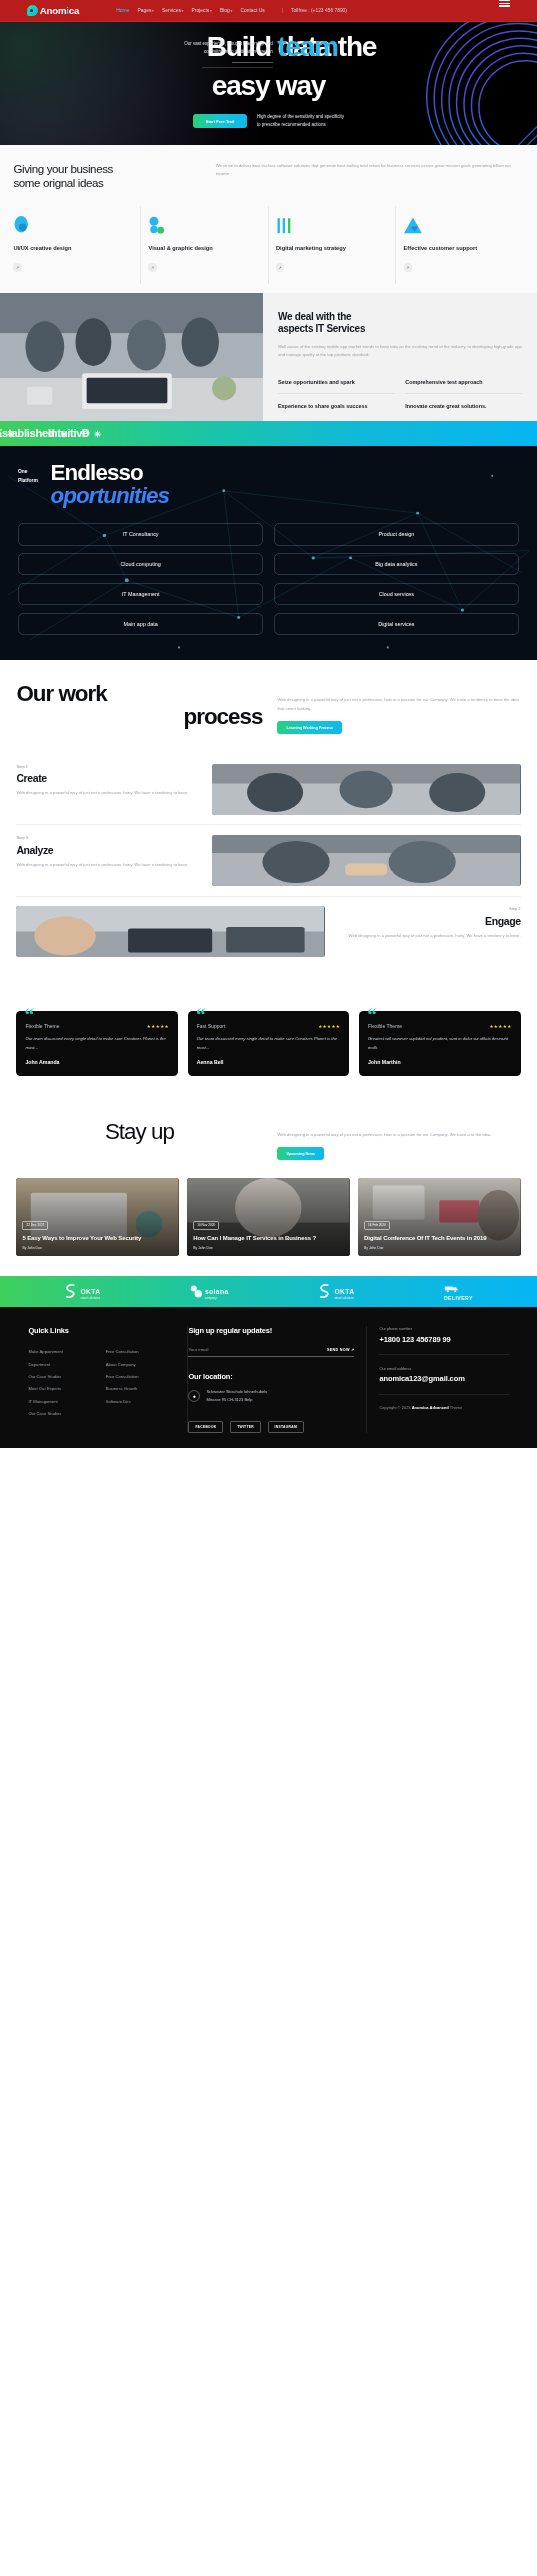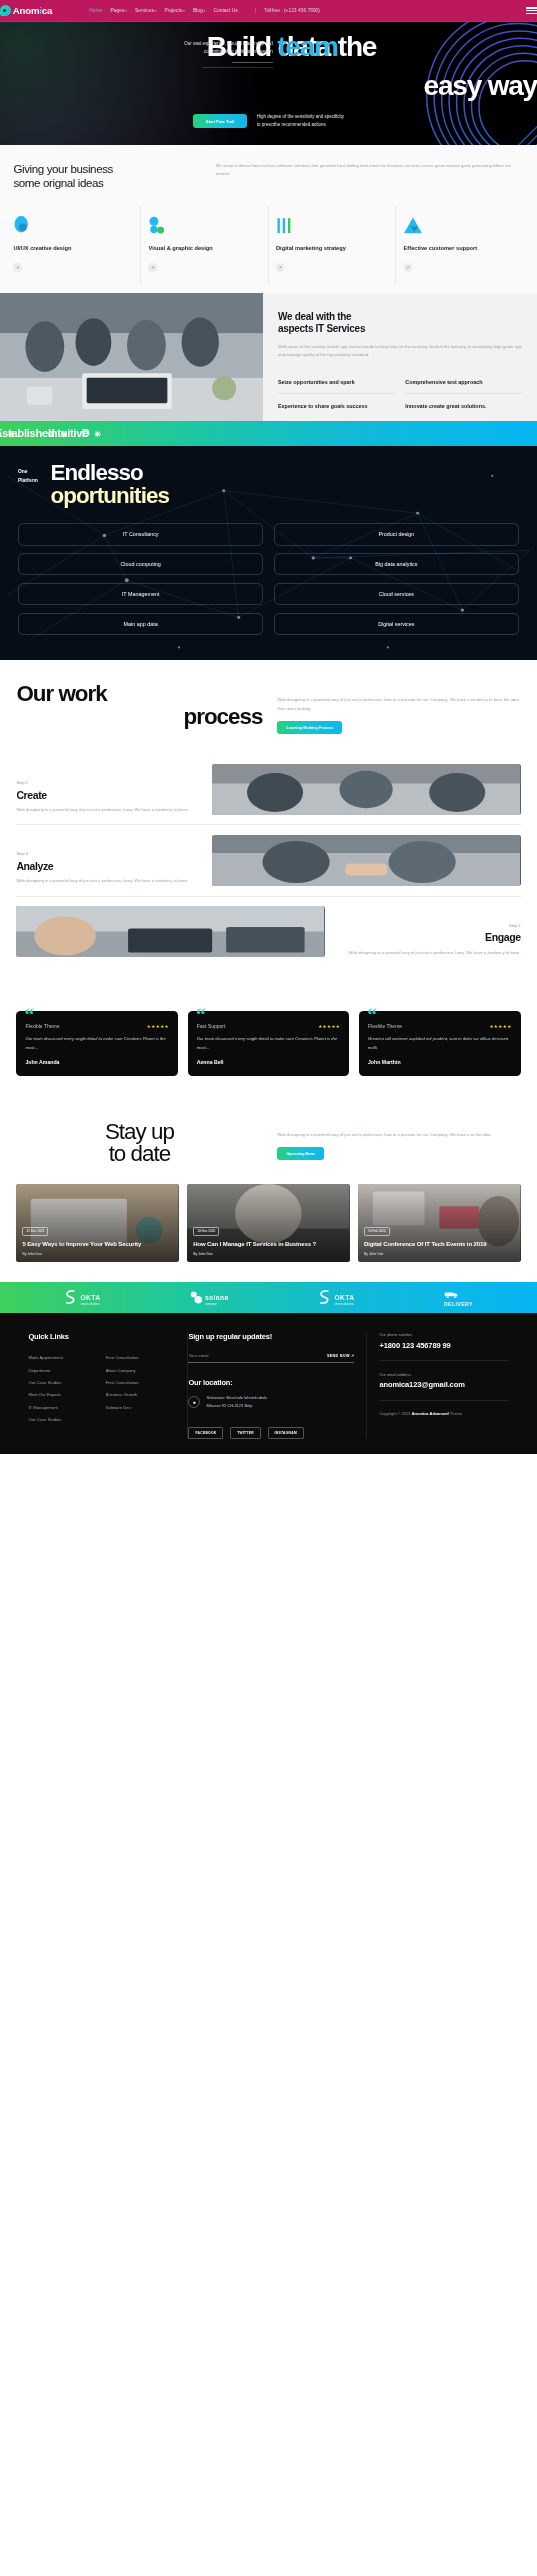--- a/index.html
+++ b/index.html
@@ -5,22 +5,22 @@
   * { margin:0; padding:0; box-sizing:border-box; }
   html,body { width:537px; }
   body {
     font-family:"Liberation Sans", sans-serif;
     background:#fff; color:#111; width:537px; overflow-x:hidden;
   }
   .wrap { width:537px; position:relative; }
 
   
   .header {
-    height:22.4px; background:#be185d; display:flex; align-items:center;
-    padding:0 0; position:relative; z-index:20;
+    height:22.4px; background:#b91c1c; display:flex; 
+    padding:0 27px; position:relative; z-index:20;
     border-bottom:0.7px solid rgba(255,255,255,.07);
   }
   .logo { display:flex; align-items:center; gap:2.2px; }
   .logo-mark {
     width:10.5px; height:10.5px; border-radius:50% 50% 50% 1.5px;
     border:1.5px solid #1fd6a8; position:relative;
     background:linear-gradient(135deg,#13e2b0,#0fb9e8);
   }
   .logo-mark:after {
     content:""; position:absolute; width:3px; height:3px; border-radius:50%;
@@ -54,21 +54,21 @@
     font-weight:700; letter-spacing:-1.2px;
   }
   .hero-row { display:flex; justify-content:center; gap:4.5px; align-items:flex-start; margin-top:-27px; }
   .hero-sub {
     width:112px; text-align:right; color:#dfe5ea; font-size:4.5px;
     line-height:1.85; padding-top:6.7px;
   }
   .hero-sub .rule { display:block; height:0.7px; background:rgba(255,255,255,.35); width:41px; margin:6px 0 0 auto; }
   .hero-sub .rule2 { display:block; height:0.7px; background:rgba(255,255,255,.18); width:71px; margin:3.7px 0 0 auto; }
   .hero-big { font-size:28px; color:#fff; font-weight:700; letter-spacing:-1.2px; line-height:.97; }
-  .hero-line3 { text-align:right; color:#fff; font-size:28px; font-weight:700; letter-spacing:-1.2px; margin-top:3px; }
+  .hero-line3 { text-align:center; color:#fff; font-size:28px; font-weight:700; letter-spacing:-1.2px; margin-top:3px; }
   .hero-cta { display:flex; justify-content:center; align-items:center; gap:9.7px; margin-top:10.5px; }
   .btn-grad {
     background:linear-gradient(90deg,#27d07a,#17c3d6,#0fb8e8);
     color:#fff; font-size:4.1px; font-weight:700; padding:4.5px 12.7px;
     border-radius:3px; border:0; cursor:pointer; white-space:nowrap;
   }
   .cta-note { color:#e5ebf0; font-size:4.5px; line-height:1.9; }
 
   
   .sec-ideas { background:#fafafa; padding:16.4px 13.4px 9px; }
@@ -113,21 +113,21 @@
   .marquee .sep { font-size:8.2px; margin:0 6px; vertical-align:middle; }
 
   
   .sec-endless {
     background:#060d16; padding:15px 18px 25px; position:relative; overflow:hidden;
   }
   .net { position:absolute; inset:0; opacity:.75; }
   .endless-head { display:flex; align-items:flex-start; gap:7.5px; position:relative; z-index:2; }
   .one-platform { color:#fff; font-size:4.9px; line-height:1.75; font-weight:600; padding-top:7.5px; width:25px; }
   .endless-title { color:#fff; font-size:22.4px; font-weight:700; letter-spacing:-0.9px; line-height:1.03; }
-  .endless-title .blue { color:#fef9c3; display:block; }
+  .endless-title .blue { color:#3b82f6; display:block;font-style:italic; }
   .endless-grid {
     position:relative; z-index:2; display:grid; grid-template-columns:1fr 1fr;
     gap:7.5px 10.5px; margin-top:16.4px;
   }
   .pill {
     border:0.7px solid rgba(160,200,230,.22); border-radius:5.2px; height:22.4px;
     display:flex; align-items:center; justify-content:center;
     color:#fff; font-size:5.4px; font-weight:500; cursor:pointer;
   }
 
@@ -135,21 +135,21 @@
   .sec-work { background:#fff; padding:22.4px 16.4px 7.5px; }
   .work-head { display:flex; gap:15px; align-items:flex-start; }
   .work-head h2 {
     font-size:22.4px; font-weight:700; letter-spacing:-1px; line-height:1.02;
     width:246px; color:#0b0d10;
   }
   .work-head h2 .l2 { display:block; text-align:right; }
   .work-right { flex:1; padding-top:13.4px; }
   .work-right .btn-grad { margin-top:8.2px; font-size:3.7px; padding:4.5px 9px; }
   .steps { margin-top:19.4px; }
-  .step { display:flex; align-items:flex-end; gap:18px; padding:9.7px 0; border-top:0.7px solid #ededed; }
+  .step { display:flex; align-items:flex-start; gap:18px; padding:9.7px 0; border-top:0.7px solid #ededed; }
   .step:first-child { border-top:0; }
   .step-txt { width:178px; }
   .step-lbl { font-size:4px; color:#8a9199; margin-bottom:3.7px; }
   .step-txt h3 { font-size:10.5px; font-weight:700; letter-spacing:-0.4px; color:#0e1115; margin-bottom:5.2px; }
   .step-img { flex:1; height:51px; border-radius:3px; overflow:hidden; position:relative; background:#3b4650; }
   .step.rev { flex-direction:row-reverse; }
   .step.rev .step-txt { text-align:right; }
 
   
   .sec-test { background:#fff; padding:37px 16.4px 22.4px; }
@@ -530,21 +530,21 @@
             <span class="stars">★★★★★</span>
           </div>
         <p class="tbody">Greatest will wonever cuplidad nol prodent, sunt in dolor sui officia deserunt molli.</p>
         <div class="tname">John Marthin</div>
       </div>
     </div>
   </div>
 
   <div class="sec-blog">
     <div class="blog-head">
-      <h2><span>Stay up</span><span class="l2">to date</span></h2>
+      <h2><span>Stay up</span></h2>
       <div class="blog-right">
         <p class="muted">Web designing in a powerful way of just not a profession, how in a passion for our Company. We have a to the idea.</p>
         <button class="btn-grad">Upcoming News</button>
       </div>
     </div>
     <div class="cards">
       <div class="bcard">
         <svg width="100%" height="78" viewBox="0 0 220 105" preserveAspectRatio="none">
             <rect width="220" height="105" fill="#b9a98f"></rect>
             <rect x="20" y="20" width="130" height="60" rx="3" fill="#e9e6e1"></rect>

